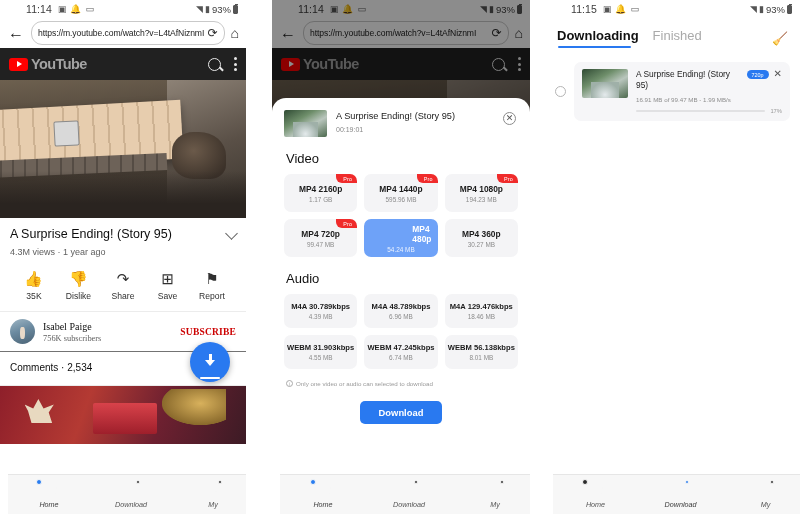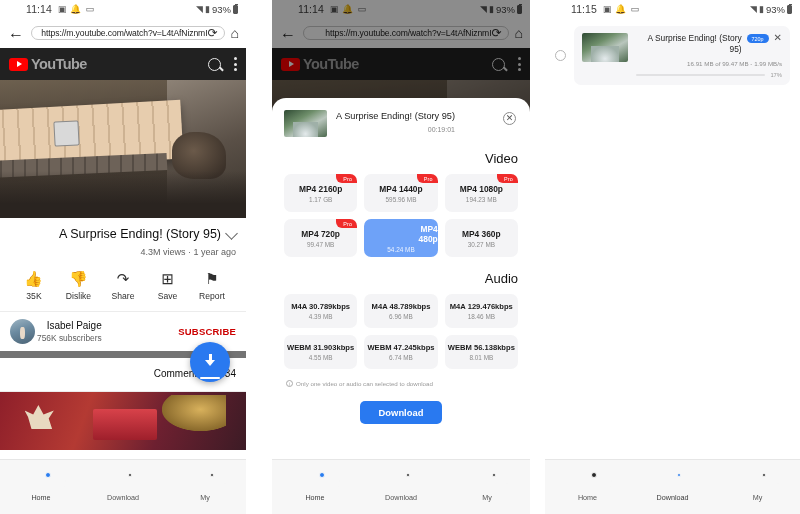--- a/index.html
+++ b/index.html
@@ -12,21 +12,20 @@
   }
   .stage { position: relative; width: 800px; height: 514px; display: flex; }
 
   
   .panel {
     position: relative;
     height: 514px;
     background: #fff;
     overflow: hidden;
     flex-shrink: 0;
-    text-align: right;
   }
   .panel-1 { width: 246px; }
   .gap { width: 26px; height: 514px; background: #ffffff; flex-shrink: 0; }
   .panel-2 { width: 258px; }
   .gap2 { width: 15px; height: 514px; background: #ffffff; flex-shrink: 0; }
   .panel-3 { width: 255px; }
 
   
   .statusbar {
     height: 18px;
@@ -55,21 +54,21 @@
     height: 30px;
     display: flex;
     align-items: center;
     gap: 6px;
     padding: 0 7px;
     background: #fff;
   }
   .back-arrow { font-size: 16px; color: #222; line-height: 1; padding: 0 1px; }
   .url-pill {
     flex: 1;
-    height: 14px;
+    height: 24px;
     border: 1px solid #c9c9c9;
     border-radius: 11px;
     display: flex;
     align-items: center;
     padding: 0 6px;
     overflow: hidden;
   }
   .url-text {
     font-size: 8.6px; color: #222; white-space: nowrap; overflow: hidden;
     flex: 1; letter-spacing: -.1px;
@@ -154,22 +153,22 @@
 
   .actions-row {
     display: flex; justify-content: space-between; align-items: center;
     padding: 9px 14px 10px 14px; border-bottom: 1px solid #ececec;
   }
   .action { display: flex; flex-direction: column; align-items: center; gap: 4px; width: 40px; }
   .action-label { font-size: 8.6px; color: #303030; }
   .act-ico { height: 17px; display: flex; align-items: center; justify-content: center; color: #303030; font-size: 15px; }
 
   .channel-row {
-    display: flex; align-items: center; gap: 2px; padding: 7px 10px;
-    border-bottom: 7px solid #737373; position: relative;
+    display: flex; align-items: center; gap: 8px; padding: 7px 10px;
+    border-bottom: 1px solid #737373; position: relative; font-family: Liberation Serif, serif;
   }
   .avatar {
     width: 25px; height: 25px; border-radius: 50%; flex-shrink: 0;
     background: linear-gradient(160deg,#9fb6c4 0%, #6b8aa0 45%, #4a6274 100%);
     position: relative; overflow: hidden;
   }
   .avatar:after {
     content:''; position:absolute; left:40%; top:30%; width:18%; height:50%;
     background:#e8d9c8; border-radius: 40%;
   }
@@ -214,24 +213,25 @@
     content:''; position:absolute; left:6px; top:0; width:3px; height:9px; background:#fff;
   }
   .fab-arrow:after {
     content:''; position:absolute; left:2.5px; top:6px;
     border-left:5px solid transparent; border-right:5px solid transparent; border-top:6px solid #fff;
   }
   .fab-bar { position:absolute; bottom:3px; left:10px; width:20px; height:2.5px; background:#fff; border-radius:1px; }
 
   
   .bottomnav {
-    position: absolute; left: 0; bottom: 0; width: 100%; height: 55px;
+    position: absolute; left: 8px; bottom: 0; width: 100%; height: 40px;
     background: #f7f7f7; border-top: 1px solid #e6e6e6;
     display: flex; align-items: center; justify-content: space-around;
     z-index: 9;
+    font-style: italic;
   }
   .nav-item { display: flex; flex-direction: column; align-items: center; gap: 3px; width: 60px; }
   .nav-label { font-size: 7.2px; color: #555; }
   .nav-item.active .nav-label { color: #3b3b3b; }
   .nav-ico { width: 17px; height: 17px; position: relative; }
   
   .ico-home-glyph {
     width: 15px; height: 15px; border-radius: 50%; background: #2b2b2b;
     position: relative;
   }
@@ -672,20 +672,25 @@
         <span class="sb-ico">▭</span>
       </span>
       <span class="sb-right">
         <span class="sb-ico">◥</span>
         <span class="sb-ico">▮</span>
         <span>93%</span>
         <span class="sb-batt"></span>
       </span>
     </div>
 
+    <div class="dl-header">
+      <span class="tab active">Downloading</span>
+      <span class="tab">Finished</span>
+      <span class="broom">🧹</span>
+    </div>
 
     <div class="dl-card-wrap">
       <span class="radio"></span>
       <div class="dl-card">
         <div class="dl-thumb"></div>
         <div class="dl-info">
           <div class="dl-row1">
             <span class="dl-title">A Surprise Ending! (Story 95)</span>
             <span class="qual-badge">720p</span>
             <span class="x-btn">✕</span>

